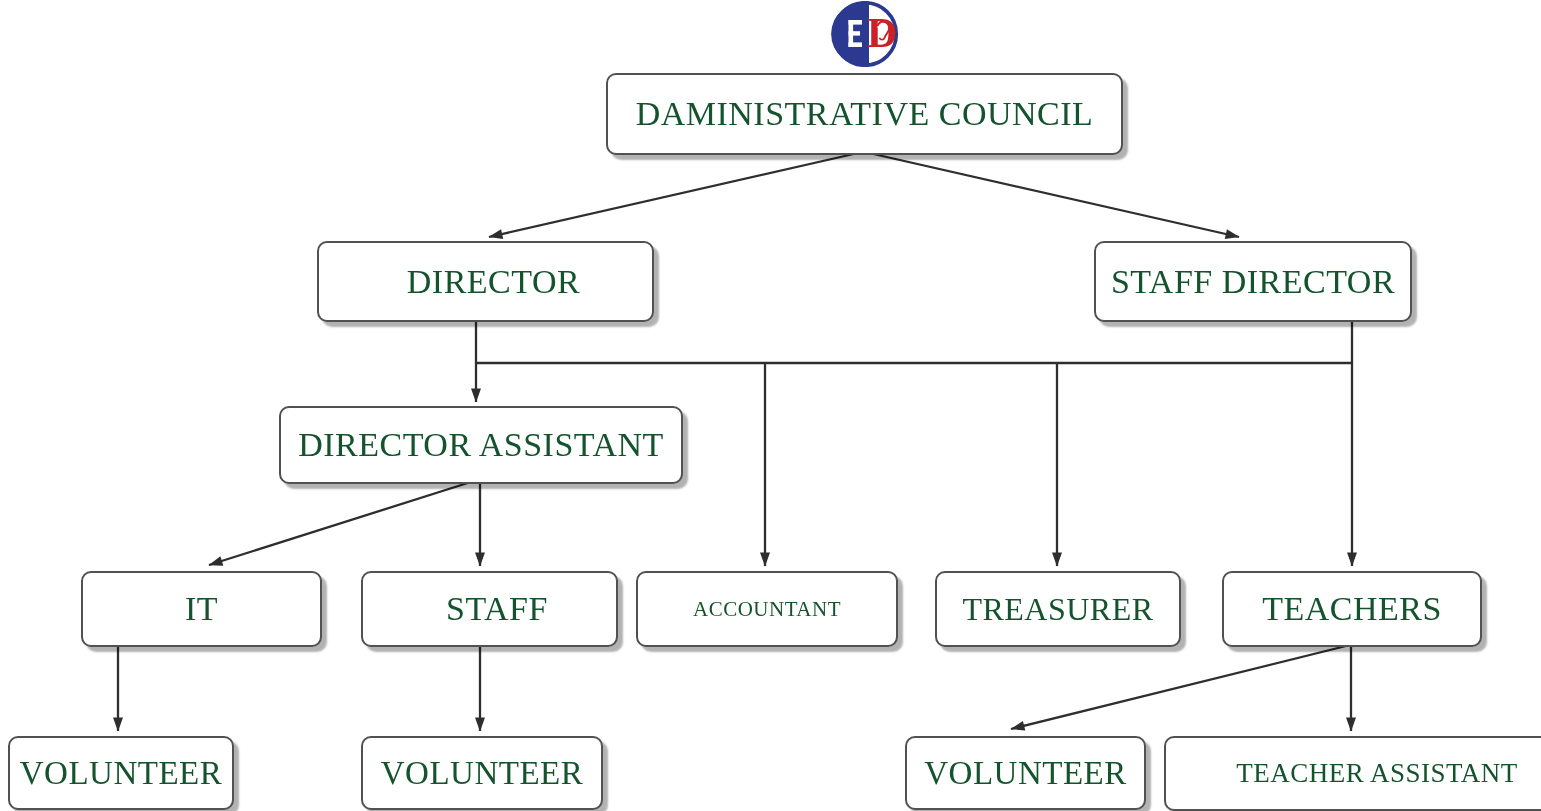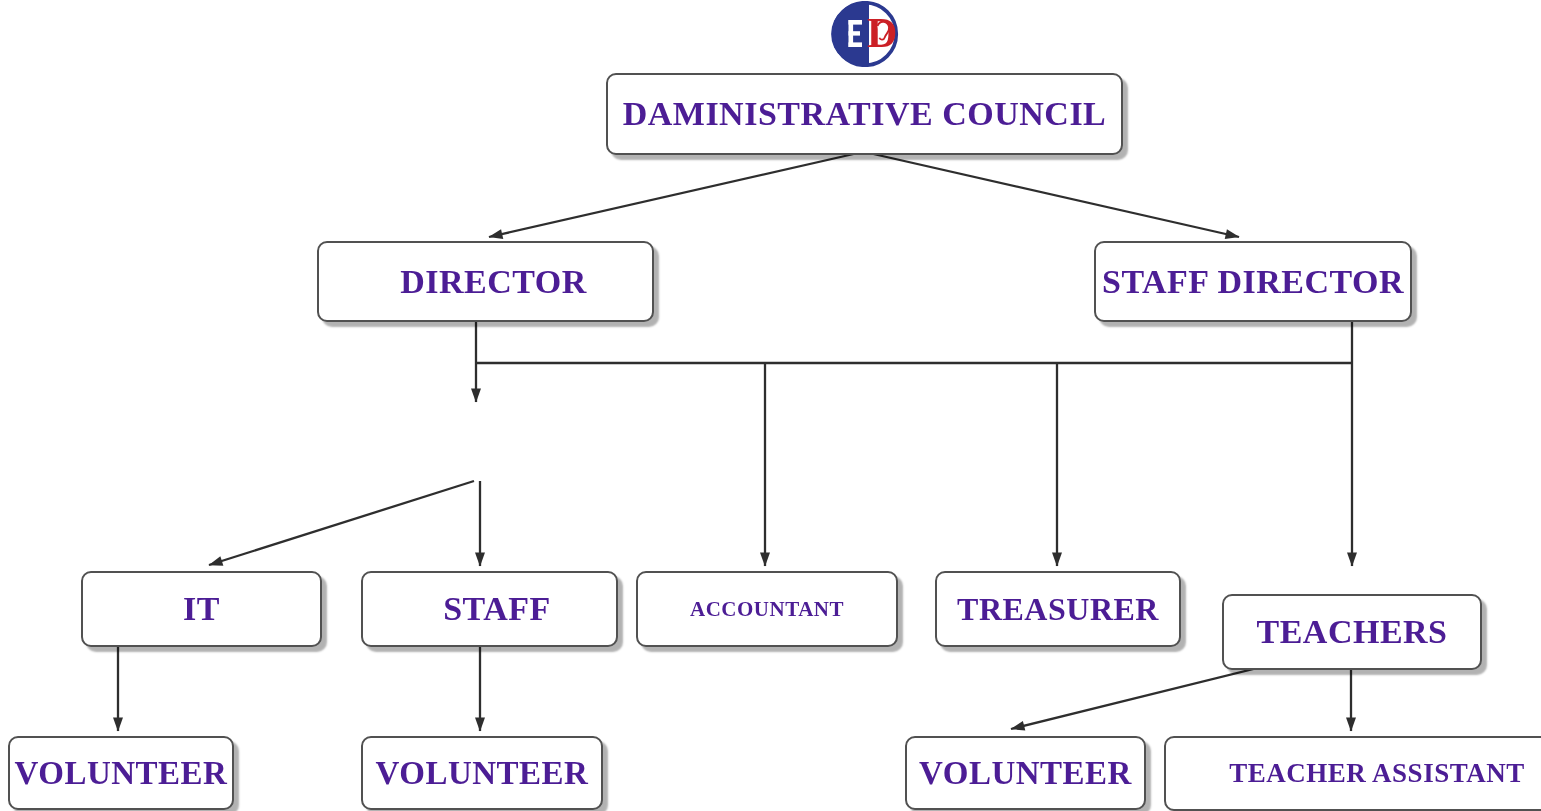--- a/index.html
+++ b/index.html
@@ -2,31 +2,31 @@
 <html><head>
 <meta charset="utf-8">
 <style>
   html,body{margin:0;padding:0;background:#ffffff;}
   .stage{position:relative;width:1541px;height:811px;background:#ffffff;overflow:hidden;
          font-family:"Liberation Serif",serif;}
   .wires{position:absolute;left:0;top:0;width:1541px;height:811px;z-index:0;}
   .node{position:absolute;z-index:1;display:flex;align-items:center;justify-content:center;
         background:#ffffff;border:2px solid #515151;border-radius:10px;
         box-shadow:5px 5px 2px rgba(0,0,0,0.30);
-        font-weight:bold;font-size:34px;color:#4c1d95;letter-spacing:.5px;white-space:nowrap;}
+        font-weight:normal;font-size:34px;color:#14532d;letter-spacing:.5px;white-space:nowrap;}
   
   #n-council          {left:606px; top:73px;  width:513px; height:78px;}
   #n-director         {left:317px; top:241px; width:317px; height:77px;padding-left:16px;}
   #n-vice-director    {left:1094px;top:241px; width:314px; height:77px;}
   #n-director-assist  {left:279px; top:406px; width:400px; height:74px;}
   #n-it               {left:81px;  top:571px; width:237px; height:72px;}
   #n-staff            {left:361px; top:571px; width:238px; height:72px;padding-left:15px;}
   #n-accountant       {left:636px; top:571px; width:258px; height:72px; font-size:21px;}
   #n-treasurer        {left:935px; top:571px; width:242px; height:72px; font-size:32px;}
-  #n-teachers         {left:1222px;top:594px; width:256px; height:72px;}
+  #n-teachers         {left:1222px;top:571px; width:256px; height:72px;}
   #n-volunteer-it     {left:8px;   top:736px; width:222px; height:70px; font-size:33px;}
   #n-volunteer-staff  {left:361px; top:736px; width:238px; height:70px; font-size:33px;}
   #n-volunteer-teach  {left:905px; top:736px; width:237px; height:70px; font-size:33px;}
   #n-teacher-assist   {left:1164px;top:736px; width:374px; height:71px; font-size:27px;padding-left:24px;}
   .logo{position:absolute;left:831px;top:1px;width:68px;height:66px;z-index:1;}
 </style>
 </head>
 <body>
 
 <div class="stage">
@@ -64,20 +64,21 @@
       <path d="M118,644 L118,731" marker-end="url(#arrow)"></path>
       <path d="M480,644 L480,731" marker-end="url(#arrow)"></path>
       <path d="M1350,645 L1011,729" marker-end="url(#arrow)"></path>
       <path d="M1351,645 L1351,731" marker-end="url(#arrow)"></path>
     </g>
   </svg>
 
   <div class="node" id="n-council">DAMINISTRATIVE COUNCIL</div>
   <div class="node" id="n-director">DIRECTOR</div>
   <div class="node" id="n-vice-director">STAFF DIRECTOR</div>
+  <div class="node" id="n-director-assist">DIRECTOR ASSISTANT</div>
   <div class="node" id="n-it">IT</div>
   <div class="node" id="n-staff">STAFF</div>
   <div class="node" id="n-accountant">ACCOUNTANT</div>
   <div class="node" id="n-treasurer">TREASURER</div>
   <div class="node" id="n-teachers">TEACHERS</div>
   <div class="node" id="n-volunteer-it">VOLUNTEER</div>
   <div class="node" id="n-volunteer-staff">VOLUNTEER</div>
   <div class="node" id="n-volunteer-teach">VOLUNTEER</div>
   <div class="node" id="n-teacher-assist">TEACHER ASSISTANT</div>
 

